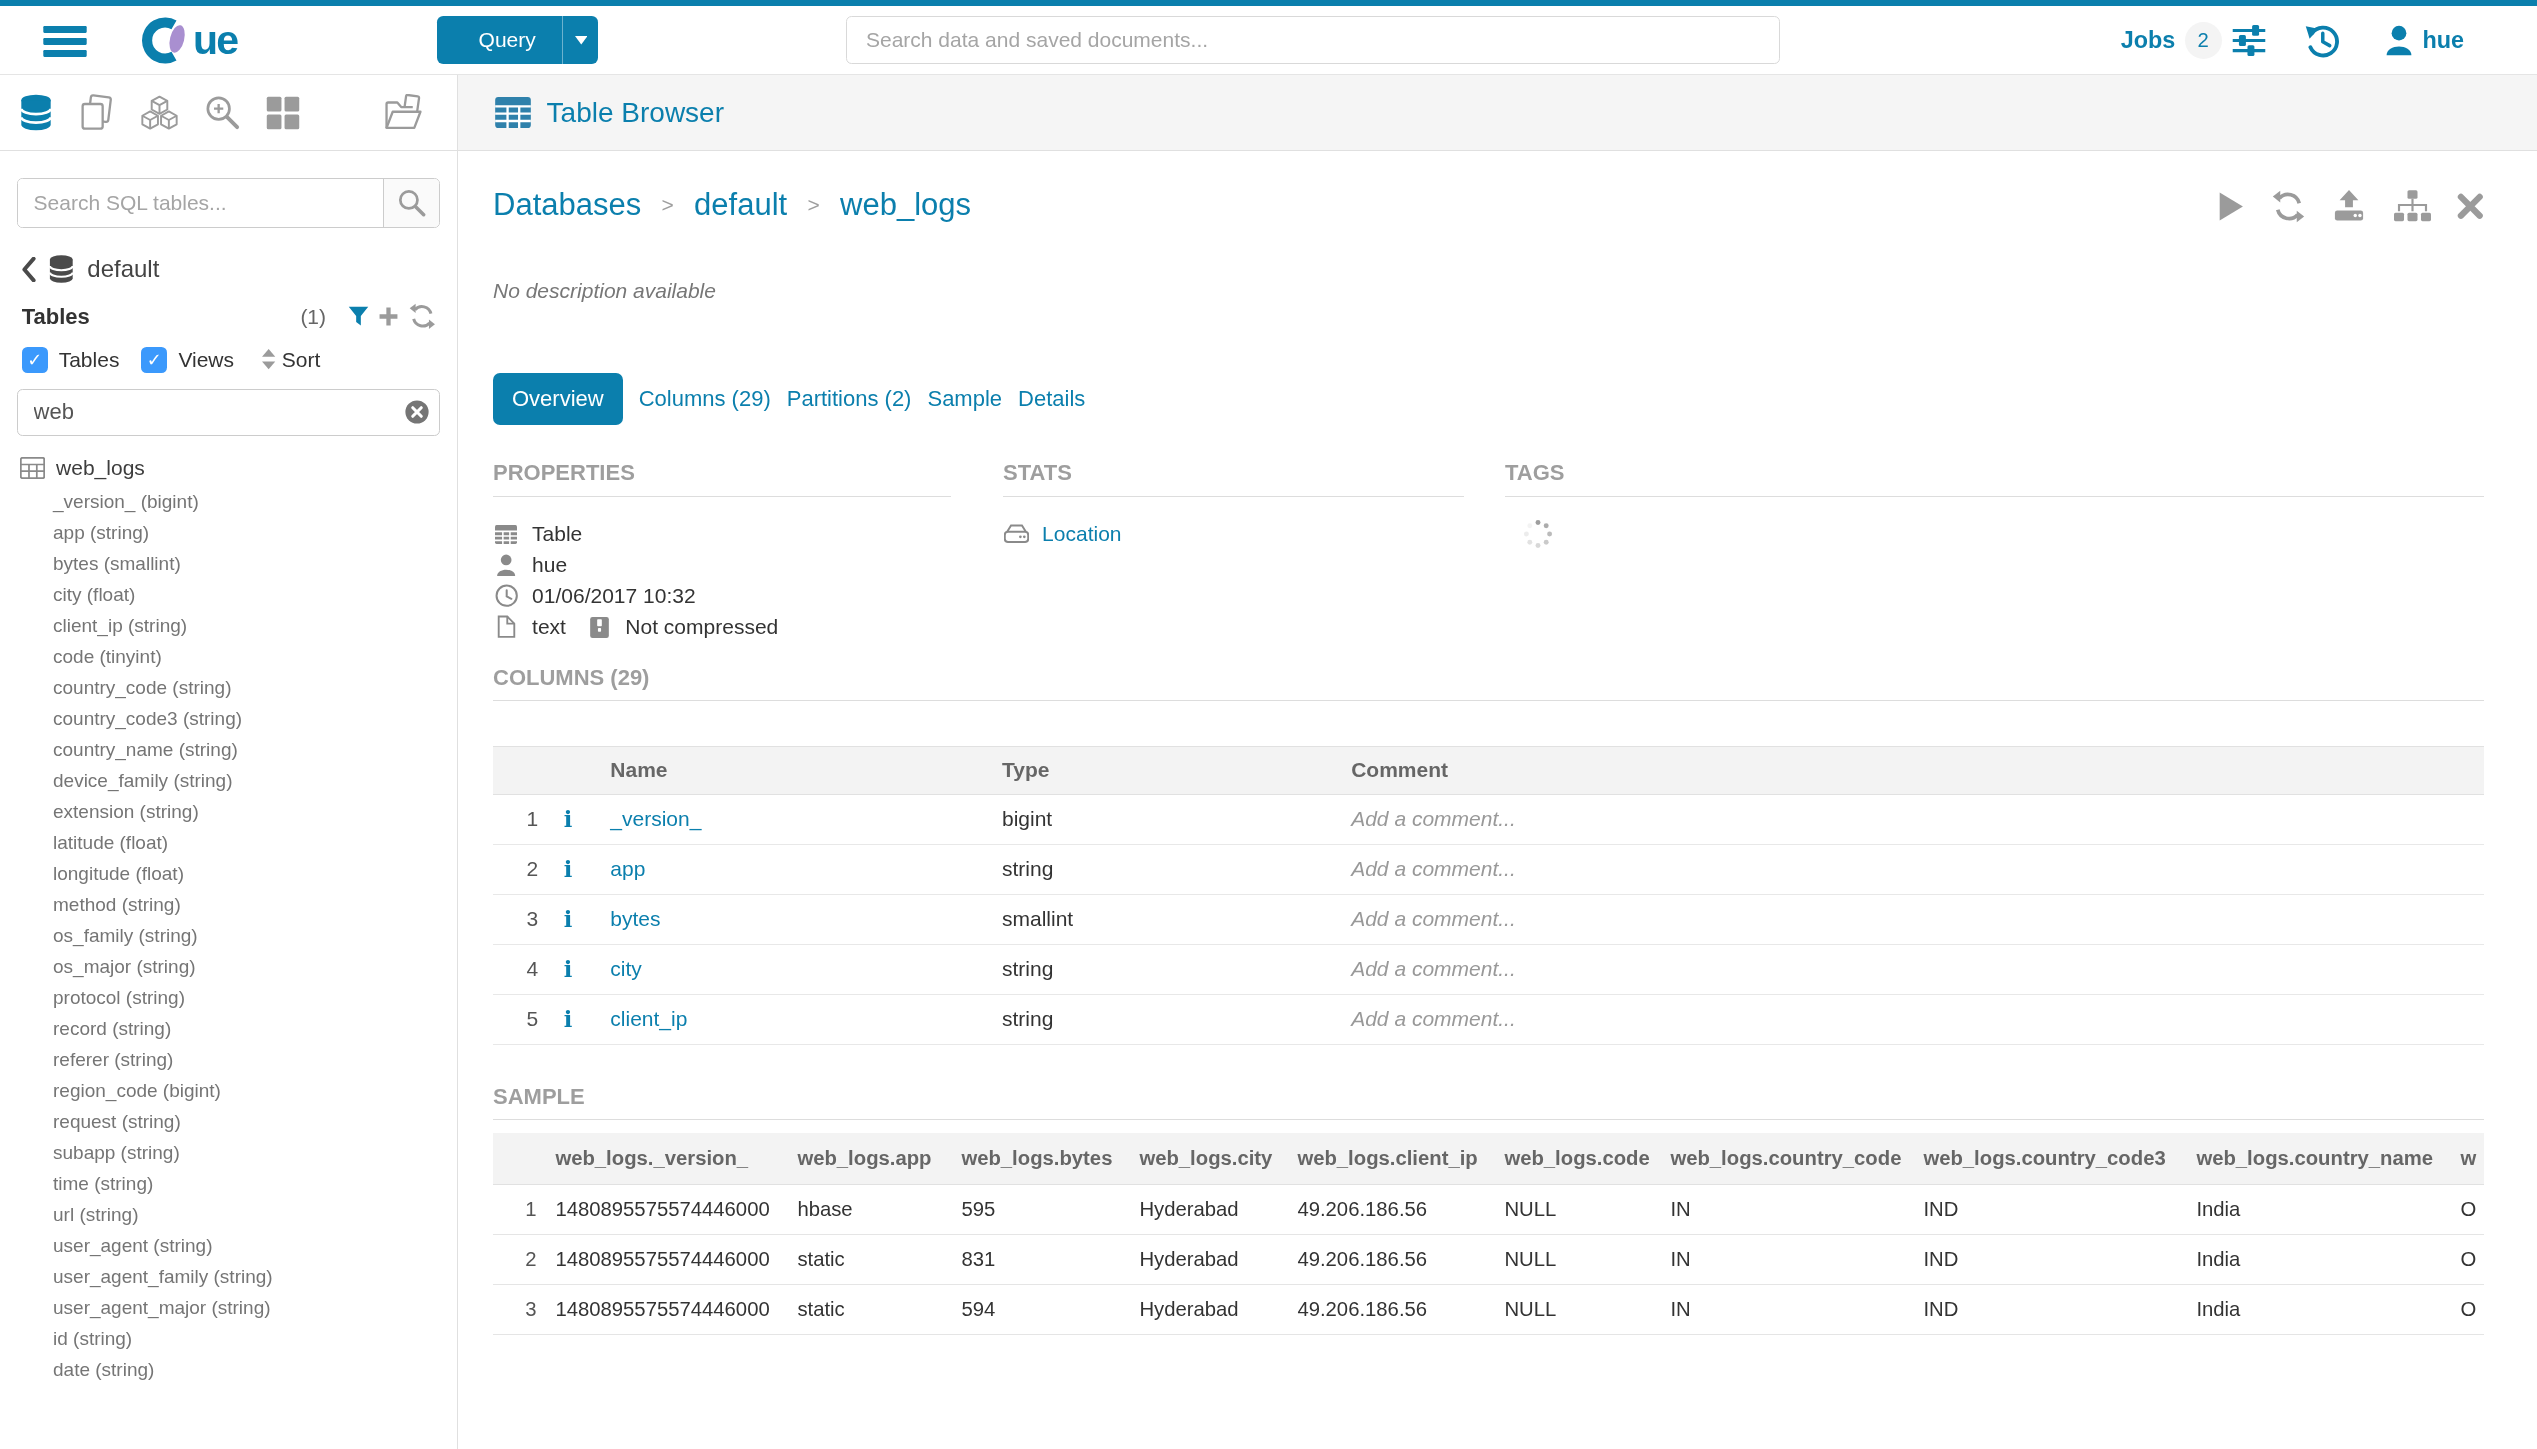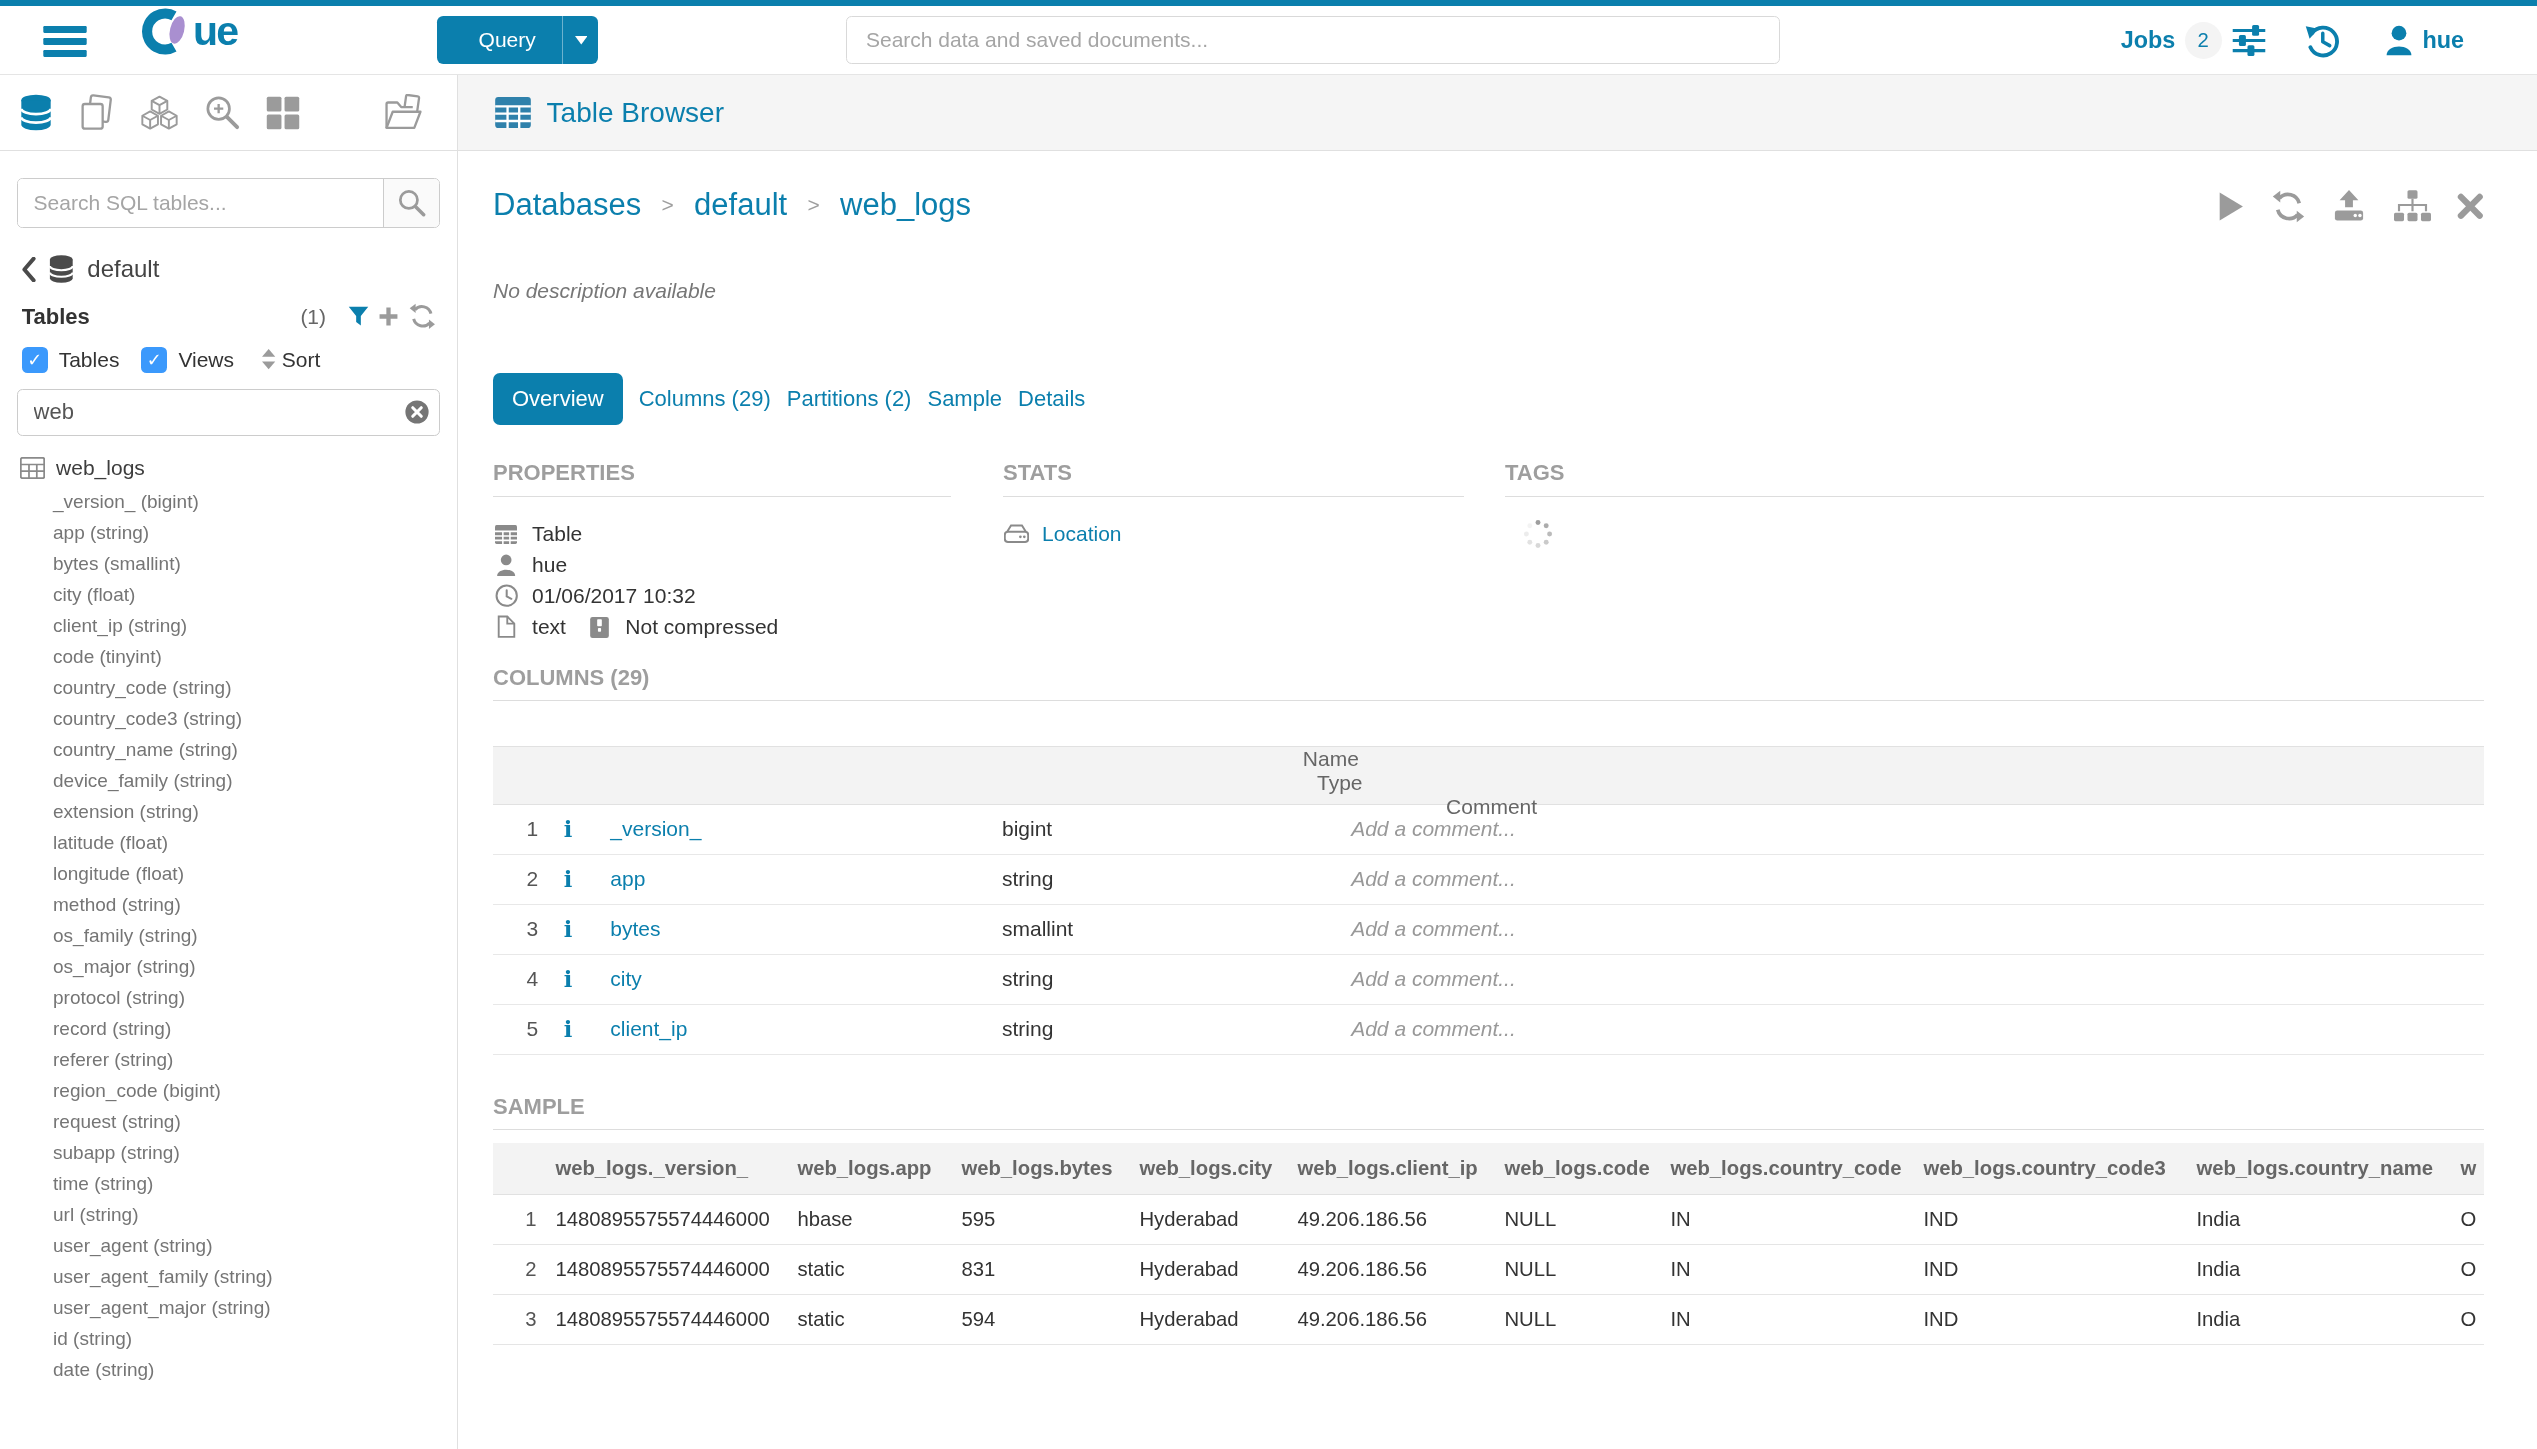--- a/index.html
+++ b/index.html
@@ -3,21 +3,21 @@
 <meta charset="utf-8">
 <style>
   * { margin:0; padding:0; box-sizing:border-box; }
   html,body { width:2538px; height:1450px; overflow:hidden; background:#fff;
     font-family:"Liberation Sans","DejaVu Sans",sans-serif; color:#333; }
 
   
   .top-strip { height:6.2px; background:#0b7fad; }
   .navbar { height:69px; background:#fff; border-bottom:0.8px solid #e5e5e5; position:relative; }
   .hamburger { position:absolute; left:43px; top:19.5px; width:44px; height:31px; cursor:pointer; }
-  .logo { position:absolute; left:141px; top:2px; display:flex; align-items:flex-start; }
+  .logo { position:absolute; left:141px; top:11px; display:flex; align-items:flex-start; }
   .logo-text { font-size:41px; font-weight:bold; color:#0b7fad; letter-spacing:-1.6px; margin-left:-3.1px; }
   .query-btn { position:absolute; left:437px; top:10.2px; height:48px; background:#0b7fad; border-radius:6.2px; display:flex; color:#fff; cursor:pointer; }
   .query-label { padding:0 26.6px; line-height:48px; font-size:21px;margin-left:15px; }
   .query-caret { width:36px; border-left:0.8px solid rgba(255,255,255,.4); display:flex; align-items:center; justify-content:center; }
   .global-search { position:absolute; left:846px; top:10.2px; width:934px; height:48px; border:1.6px solid #d9d9d9; border-radius:5.5px; padding:0 19px; font-size:21px; color:#0369a1; outline:none; font-family:inherit; }
   .global-search::placeholder { color:#a5a5a5; }
   .nav-right { position:absolute; right:74px; top:0; height:69px; display:flex; align-items:center; }
   .jobs-link { color:#0b7fad; font-weight:bold; font-size:23.4px; cursor:pointer; }
   .jobs-badge { background:#f4f4f4; border-radius:50%; min-width:37px; height:37px; line-height:37px; text-align:center; color:#0b7fad; font-size:20.3px; margin:0 9.4px 0 9.4px; }
   .nav-icon { cursor:pointer; display:flex; align-items:center; }
@@ -74,21 +74,21 @@
   .section-tags { flex:1; }
   .section-title { font-size:22px; font-weight:bold; color:#9e9e9e; padding-bottom:9.4px; border-bottom:1.6px solid #ddd; }
   .prop-list { margin-top:22px; }
   .prop-item { display:flex; align-items:center; gap:12.5px; height:31px; font-size:21px; color:#333; }
   .prop-ico { width:26.6px; display:flex; justify-content:center; }
   .link { color:#0b7fad; cursor:pointer; }
   .tags-spinner { margin:20.3px 0 0 15.6px; }
   .cols-title { margin-top:22px; }
   .cols-table { margin-top:45px; }
   .ct-row { display:flex; align-items:center; height:50px; border-bottom:0.8px solid #e8e8e8; font-size:21px; }
-  .ct-head { background:#f3f3f3; border-top:0.8px solid #e1e1e1; border-bottom:0.8px solid #e1e1e1; height:59px; color:#666; font-weight:normal;flex-direction:column; }
+  .ct-head { background:#f3f3f3; border-top:0.8px solid #e1e1e1; border-bottom:0.8px solid #e1e1e1; height:49px; color:#666; font-weight:bold; }
   .ct-num { width:53px; text-align:right; padding-right:7.8px; color:#555; flex-shrink:0; }
   .ct-info { width:44px; text-align:center; flex-shrink:0; }
   .ct-name { width:412px; padding-left:20.3px; color:#0b7fad; flex-shrink:0; cursor:pointer; }
   .ct-head .ct-name { color:#666; cursor:default; }
   .ct-type { width:343px; color:#333; flex-shrink:0; }
   .ct-head .ct-type { color:#666; }
   .ct-comment { flex:1; font-style:italic; color:#999; padding-left:6.2px; cursor:text; }
   .ct-head .ct-comment { font-style:normal; color:#666; }
   .info-i { font-family:"DejaVu Serif",serif; font-weight:bold; font-size:22.6px; color:#0b7fad; cursor:pointer; }
   .view-more { margin-top:37px; font-size:22px; }

